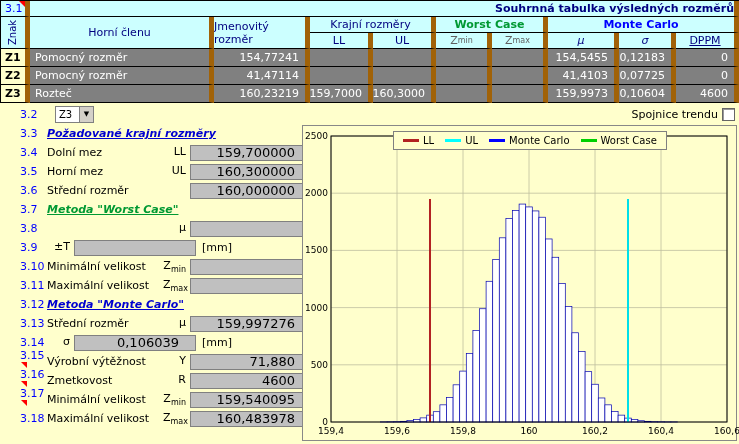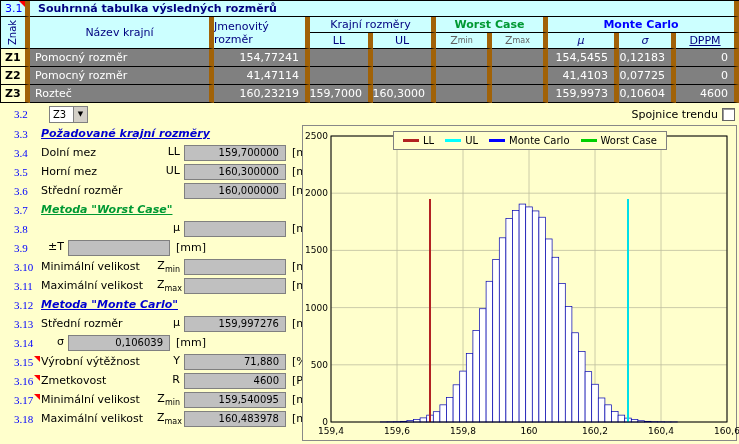--- a/index.html
+++ b/index.html
@@ -24,31 +24,31 @@
   .srow{height:18px;}
   .sid{background:#FFFFCC;justify-content:flex-start;padding-left:4px;font-weight:bold;}
   .sname{background:#808080;color:#FFF;justify-content:flex-start;padding-left:5px;}
   .snum{background:#808080;color:#FFF;justify-content:flex-end;padding-right:6px;}
   .marker-tl{position:absolute;top:0;right:0;width:0;height:0;border-top:6px solid #FF0000;border-left:6px solid transparent;}
 
   
   .detail{position:absolute;left:0;top:104px;width:300px;}
   .drow{height:19px;display:flex;align-items:center;}
   .drow-sec{height:20px;}
-  .dno{width:27px;padding-left:14px;color:#0000FF;flex:none;position:relative;font-family:Liberation Serif, serif;}
+  .dno{width:27px;padding-left:20px;color:#0000FF;flex:none;position:relative;}
   .marker{display:none;width:0;height:0;border-top:6px solid #FF0000;border-left:6px solid transparent;margin-left:1px;vertical-align:top;}
   .sec-title{color:#000080;font-weight:bold;text-decoration:underline;}
   .dtitle{font-weight:bold;font-style:italic;text-decoration:underline;}
   .style-blue{color:#0000D0;}
   .style-green{color:#009933;}
   .dlabel{width:116px;flex:none;}
   .dsym{width:27px;flex:none;text-align:right;padding-right:4px;box-sizing:border-box;}
   .dsub{font-size:8px;vertical-align:sub;}
   .dbox{width:88px;height:14px;flex:none;background:#C0C0C0;border:1px solid #808080;
-        text-align:right;padding:0 6px;line-height:14px;font-size:10px;box-sizing:content-box;}
+        text-align:right;padding:0 16px;line-height:14px;font-size:13px;box-sizing:content-box;}
   .dunit{padding-left:6px;}
   .dropdown{display:flex;align-items:center;height:15px;border:1px solid #808080;background:#FFF;margin-left:8px;}
   .dropdown .val{width:20px;padding-left:3px;font-size:10px;}
   .dd-btn{width:13px;height:15px;background:#D4D0C8;border-left:1px solid #808080;
           display:flex;align-items:center;justify-content:center;font-size:7px;color:#000;}
   .trend{position:absolute;top:108px;right:4px;display:flex;align-items:flex-end;gap:4px;}
   .checkbox{width:11px;height:11px;background:#FFF;border:1px solid #666;box-shadow:inset 1px 1px 0 #999;}
 
   
   .chart{position:absolute;left:302px;top:125px;width:435px;height:316px;border:1px solid #888;
@@ -63,28 +63,28 @@
 <body>
 
 <div class="page">
 
   <div class="summary">
     <div class="sgrid shead">
       <div class="scell h-sec" style="grid-column:1;grid-row:1;">
         <span>3.1</span>
           <span class="marker-tl"></span>
       </div>
-      <div class="scell h-title" style="grid-column:2/11;grid-row:1;">
+      <div class="scell h-title" style="grid-column:2/11;grid-row:1;justify-content:flex-end;">
         <span>Souhrnná tabulka výsledných rozměrů</span>
       </div>
       <div class="scell h-znak" style="grid-column:1;grid-row:2/4;">
         <span>Znak</span>
       </div>
       <div class="scell navy" style="grid-column:2;grid-row:2/4;">
-        <span>Název krajní</span>
+        <span>Horní členu</span>
       </div>
       <div class="scell navy" style="grid-column:3;grid-row:2/4;">
         <span>Jmenovitý rozměr</span>
       </div>
       <div class="scell navy" style="grid-column:4/6;grid-row:2;">
         <span>Krajní rozměry</span>
       </div>
       <div class="scell navy" style="grid-column:4;grid-row:3;">
         <span>LL</span>
       </div>

